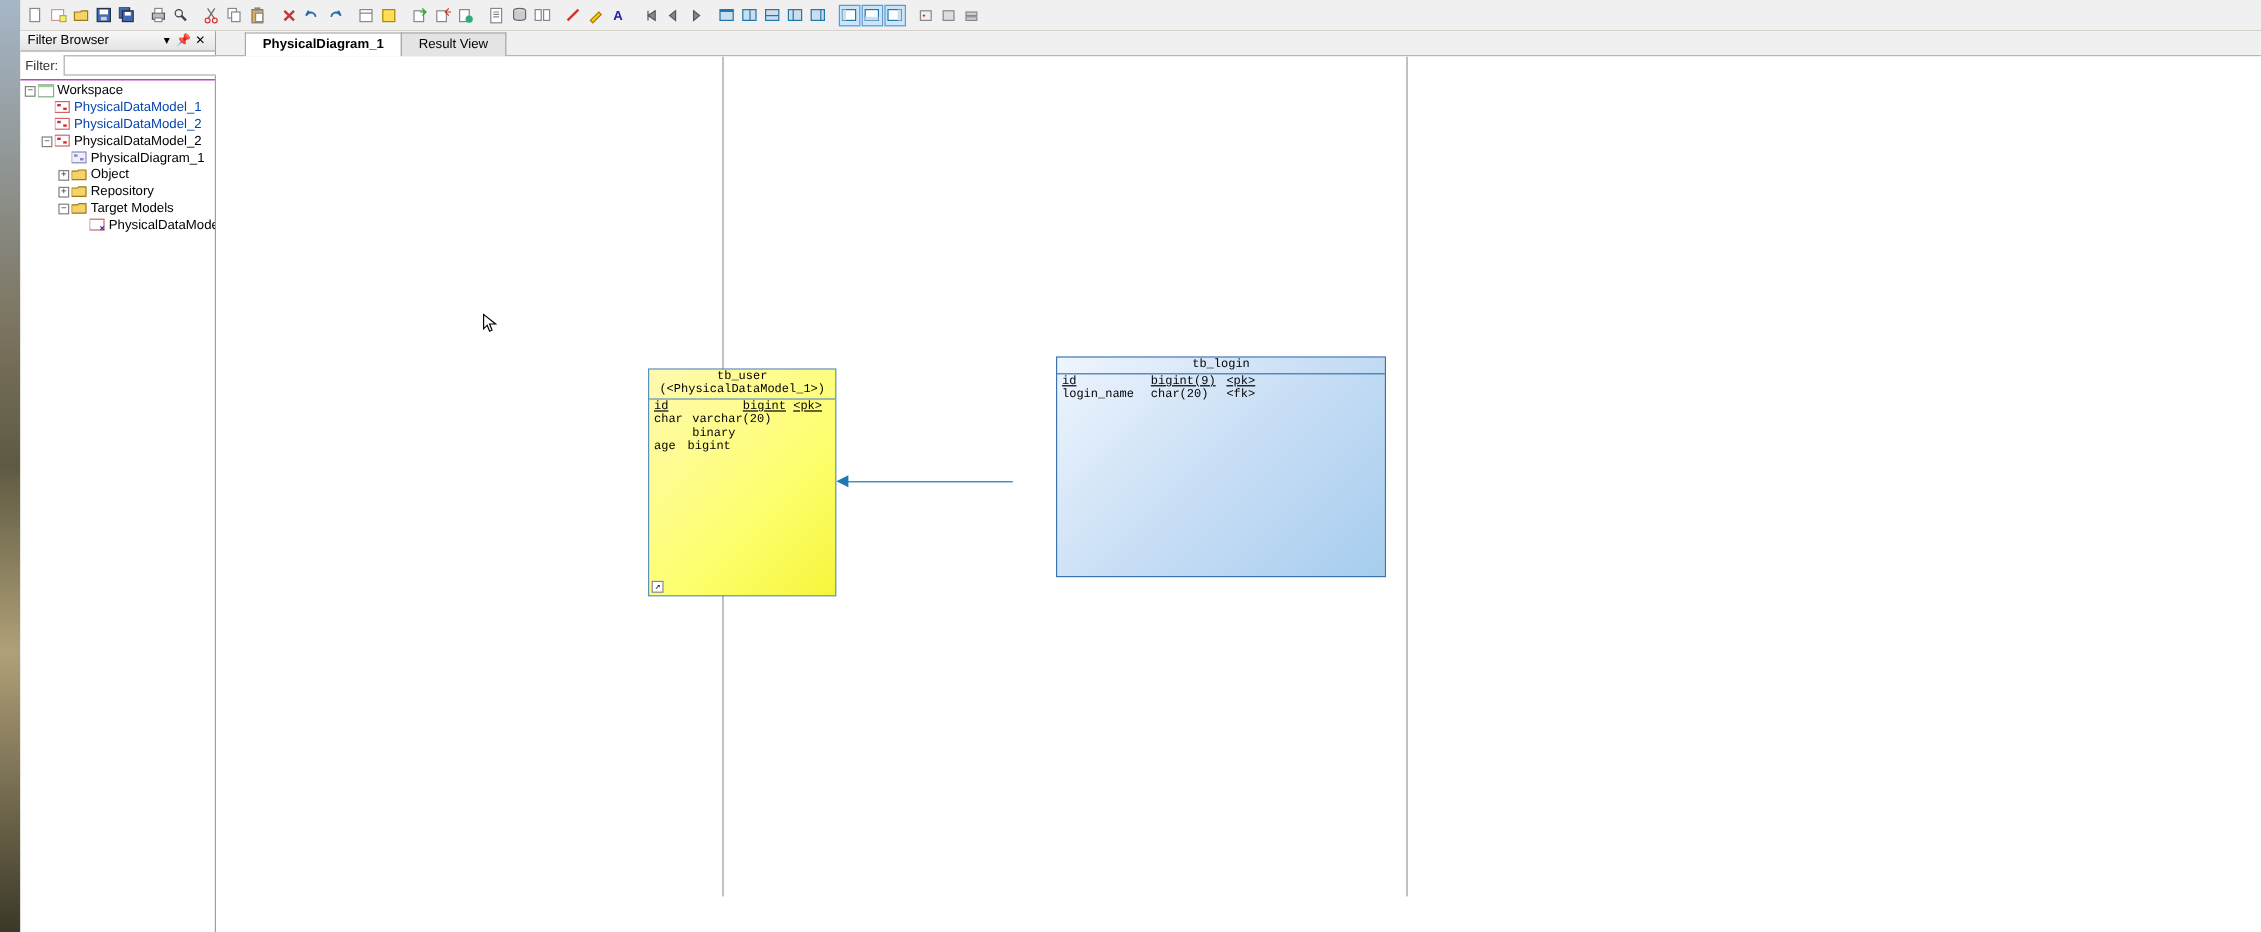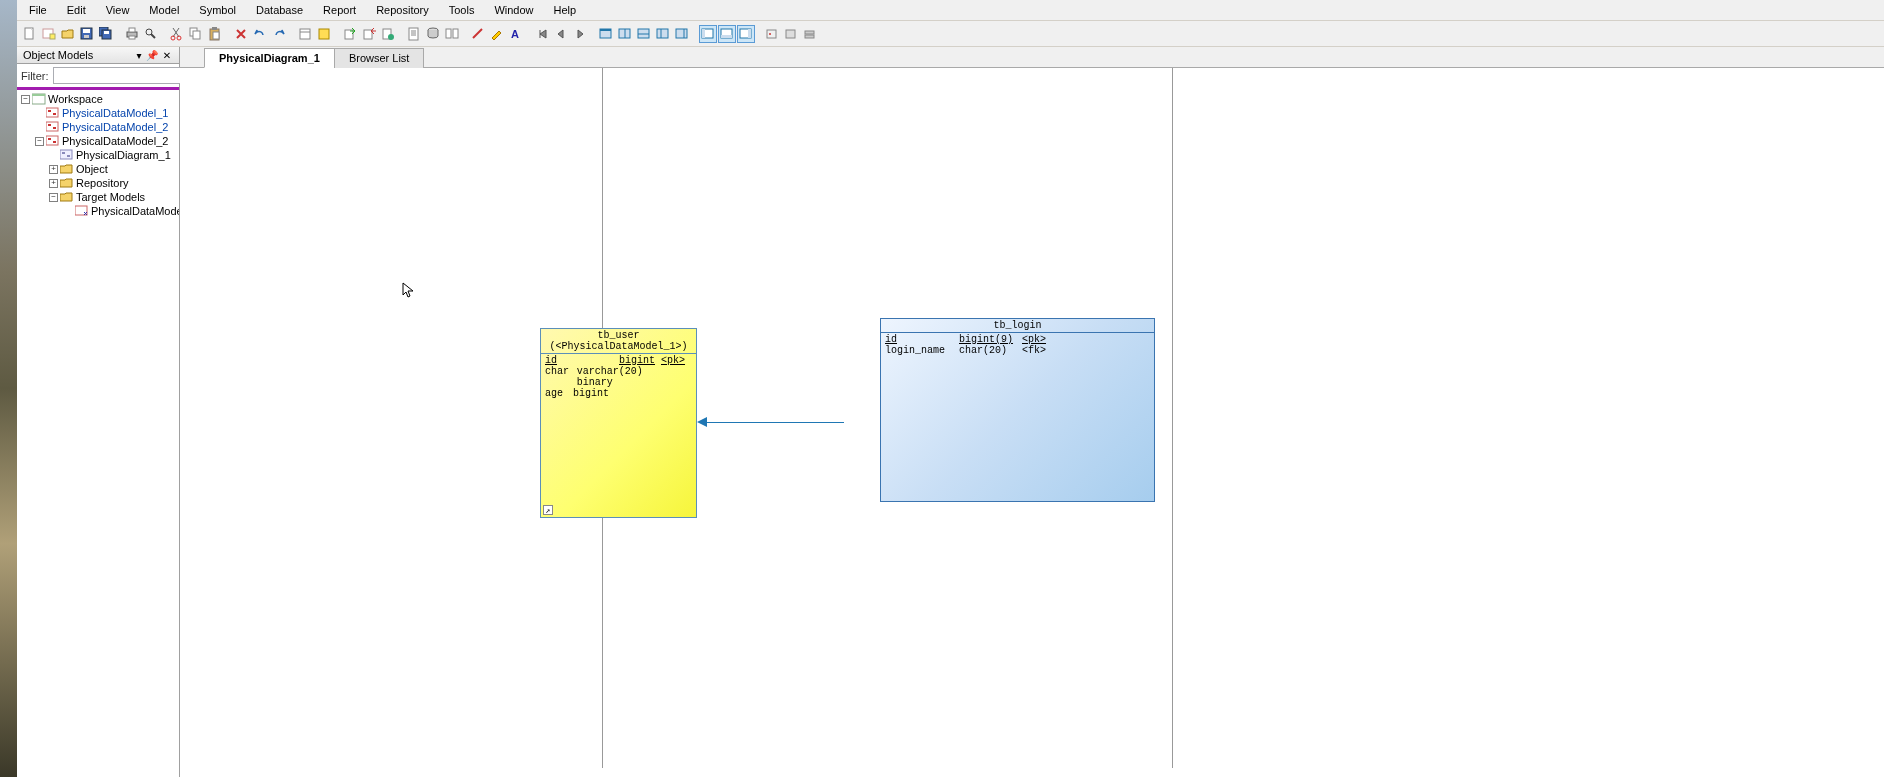--- a/index.html
+++ b/index.html
@@ -81,21 +81,21 @@
     display: flex;
     align-items: center;
     justify-content: space-between;
   }
   .sidebar-title .controls { display: flex; gap: 2px; }
   .sidebar-title .controls span { width: 12px; height: 12px; display:inline-flex; align-items:center; justify-content:center; font-size:10px; cursor:pointer;}
   .filter-row {
     display: flex;
     align-items: center;
     padding: 3px 4px;
-    border-bottom: 3px solid #a21caf;
+    border-bottom: 1px solid #a21caf;
     gap: 4px;
   }
   .filter-row label { color: #333; }
   .filter-row input {
     flex: 1;
     border: 1px solid #abadb3;
     height: 17px;
     font-size: 11px;
     padding: 0 3px;
   }
@@ -220,33 +220,20 @@
     pointer-events:none;
   }
 </style>
 </head>
 <body>
 
 <div class="desktop-bg"></div>
 
 <div class="app">
 
-  <div class="menubar">
-    <div class="menu-item">File</div>
-    <div class="menu-item">Edit</div>
-    <div class="menu-item">View</div>
-    <div class="menu-item">Model</div>
-    <div class="menu-item">Symbol</div>
-    <div class="menu-item">Database</div>
-    <div class="menu-item">Report</div>
-    <div class="menu-item">Repository</div>
-    <div class="menu-item">Tools</div>
-    <div class="menu-item">Window</div>
-    <div class="menu-item">Help</div>
-  </div>
 
   <div class="toolbar">
     <span class="tbtn">
         <svg viewBox="0 0 14 14">
           <rect x="2" y="1" width="8" height="11" fill="#fff" stroke="#888"></rect>
           <path d="M8 1 L10 3 L8 3 Z" fill="#ddd"></path>
         </svg>
       </span>
     <span class="tbtn">
         <svg viewBox="0 0 14 14">
@@ -475,21 +462,21 @@
           <rect x="2" y="4" width="9" height="3" fill="#ccc" stroke="#888"></rect>
           <rect x="2" y="8" width="9" height="3" fill="#ccc" stroke="#888"></rect>
         </svg>
       </span>
   </div>
 
   <div class="main">
 
     <div class="sidebar">
       <div class="sidebar-title">
-        <span>Object Models</span>
+        <span>Filter Browser</span>
         <span class="controls">
           <span>▾</span>
           <span>📌</span>
           <span>✕</span>
         </span>
       </div>
       <div class="filter-row">
         <label>Filter:</label>
         <input value="" style="">
         <span class="icon-btn">
@@ -577,21 +564,21 @@
                 <path d="M9 7 l3 3 M12 7 l-3 3" stroke="#33a"></path>
               </svg></span>
           <span class="node-label">PhysicalDataModel_</span>
         </div>
       </div>
     </div>
 
     <div class="content">
       <div class="tabs">
         <div class="tab active">PhysicalDiagram_1</div>
-        <div class="tab">Browser List</div>
+        <div class="tab">Result View</div>
       </div>
       <div class="canvas-wrap">
         <div class="canvas">
           <div class="page-line-v" style="left:422px"></div>
           <div class="page-line-v" style="left:992px"></div>
 
           <div class="entity entity-yellow" style="left:360px; top:260px; width:157px; height:190px;">
             <div class="entity-header">
               <div>tb_user</div>
               <div>(&lt;PhysicalDataModel_1&gt;)</div>

